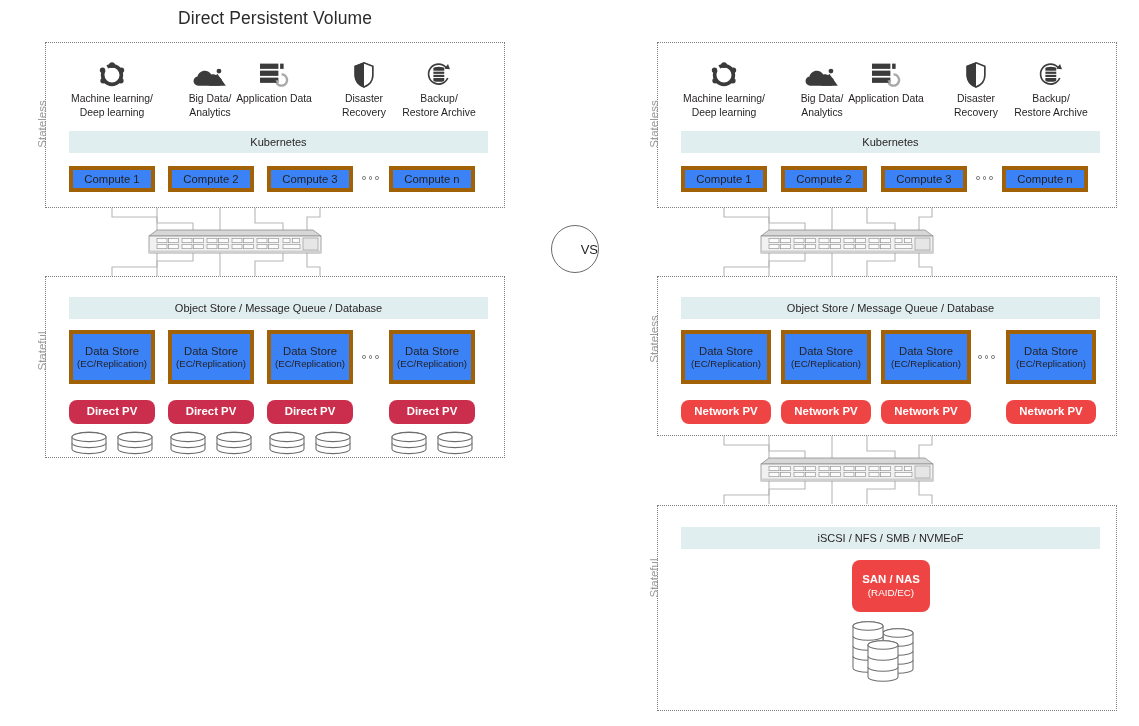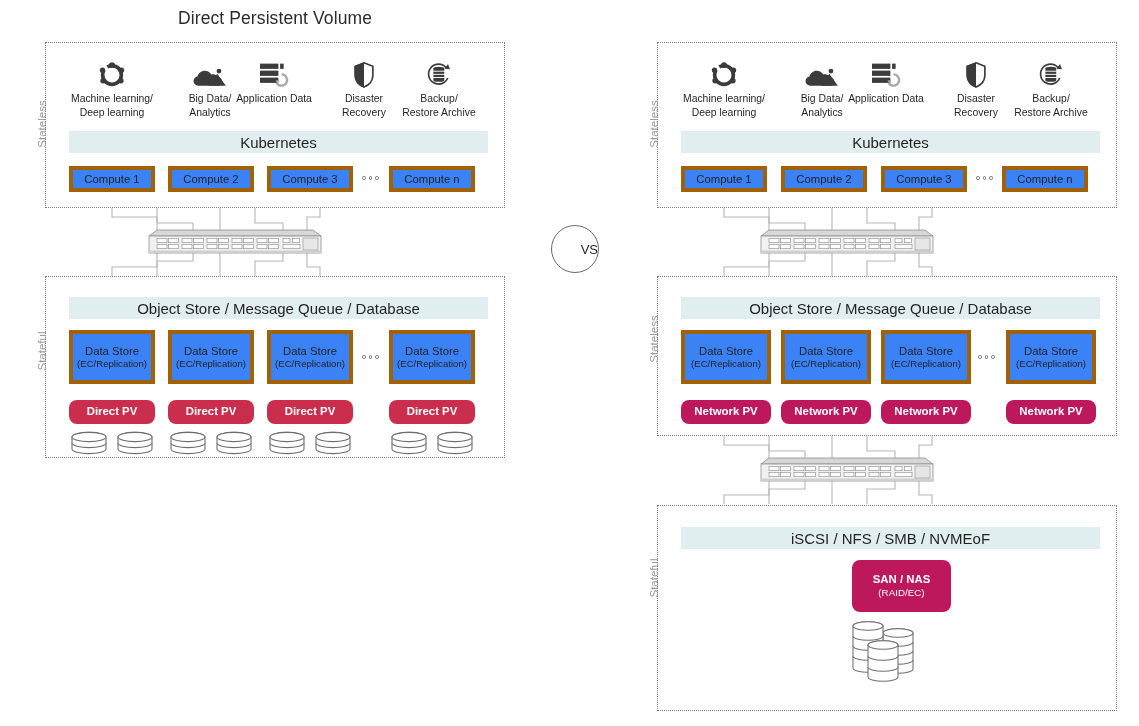--- a/index.html
+++ b/index.html
@@ -48,21 +48,21 @@
     background: #ffffff;
   }
 
   
   .banner {
     position: absolute;
     background: #e1eef0;
     display: flex;
     align-items: center;
     justify-content: center;
-    font-size: 15px;
+    font-size: 11px;
     color: #231f20;
     white-space: nowrap;
   }
 
   
   .cell {
     position: absolute;
     border: 4px solid #a16207;
     background: #3b82f6;
     display: flex;
@@ -84,21 +84,21 @@
     justify-content: center;
     flex-direction: column;
     color: #ffffff;
     font-size: 11.4px;
     font-weight: bold;
     line-height: 1.2;
     text-align: center;
     border-radius: 8px;
   }
   .chip.red  { background: #cb2e4c; }
-  .chip.blue { background: #be185d; }
+  .chip.blue { background: #ef4444; }
   .chip .sub { font-size: 9.8px; font-weight: normal; }
 
   
   .dots {
     position: absolute;
     display: flex;
     align-items: center;
     gap: 3px;
   }
   .dots i {
@@ -616,21 +616,21 @@
             <rect x="223.5" y="39.3" width="10" height="4.4"></rect>
           <rect x="238" y="39.3" width="17" height="4.4"></rect>
         </g>
         <rect x="258" y="33" width="15" height="12" fill="#e6e6e6" stroke="#8f8f8f" stroke-width="0.6"></rect>
       </g>
     </svg>
   </div>
 
   <div class="banner" style="left:681px; top:527px; width:419px; height:22px;">iSCSI / NFS / SMB / NVMEoF</div>
 
-  <div class="chip blue" style="left:852px; top:560px; width:99px; height:52px;">
+  <div class="chip blue" style="left:852px; top:560px; width:78px; height:52px;">
     <span>SAN / NAS</span>
     <span class="sub">(RAID/EC)</span>
   </div>
 
   <div class="wire-layer" style="left:845px; top:616px;">
     <svg width="96" height="72" viewBox="0 0 96 72">
       <g fill="#ffffff" stroke="#6d6d6d" stroke-width="1.05">
 
         <path d="M38 17 a15 4.2 0 0 1 30 0 v36 a15 4.2 0 0 1 -30 0 z"></path>
         <ellipse cx="53" cy="17" rx="15" ry="4.2"></ellipse>

